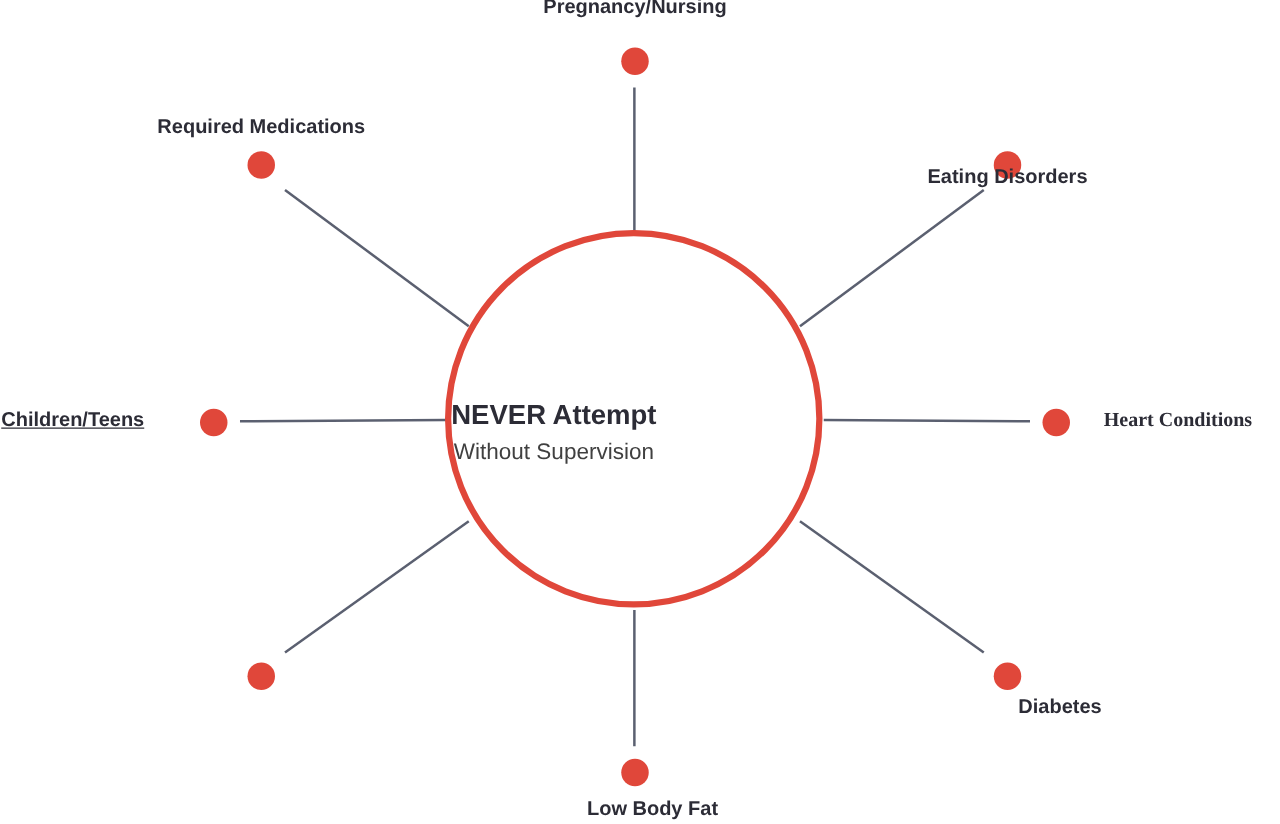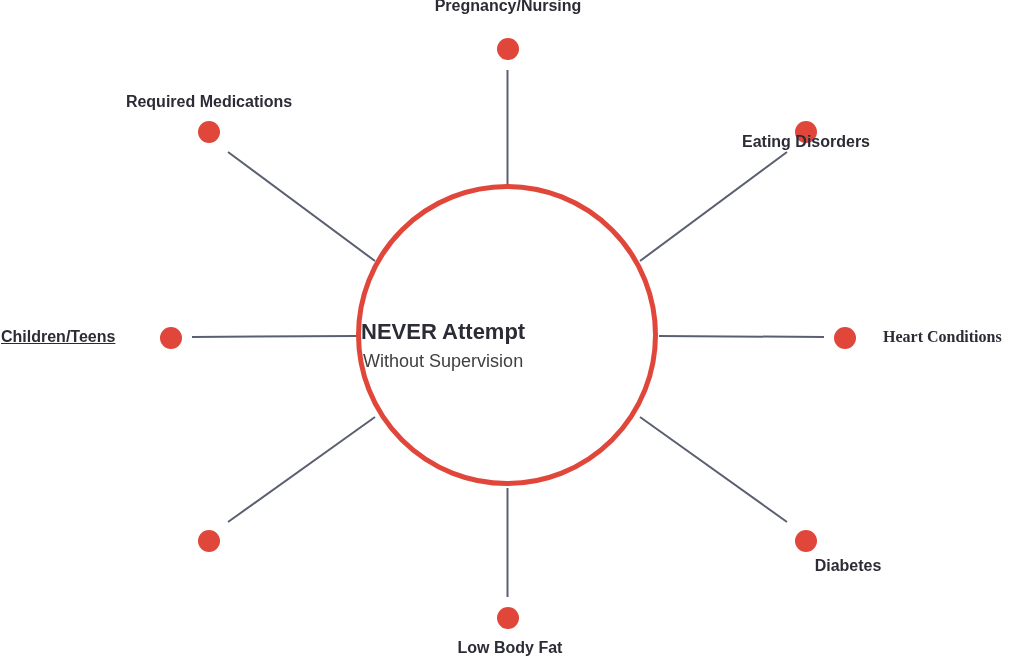--- a/index.html
+++ b/index.html
@@ -74,21 +74,21 @@
     position: absolute;
     font-size: 16px;
     font-weight: bold;
     color: #2c2c36;
     white-space: nowrap;
   }
   .label-top          { left: 508px; top: -3px;  transform: translateX(-50%); }
   .label-top-right    { left: 806px; top: 93px;  transform: translateX(-50%); margin-top: 40px; }
   .label-right        { left: 883px; top: 328px; font-family: Liberation Serif, serif; }
   .label-bottom-right { left: 838px; top: 557px; transform: translateX(-50%); margin-left: 10px; }
-  .label-bottom       { left: 496px; top: 639px; transform: translateX(-50%); padding-left: 28px; }
+  .label-bottom       { left: 508px; top: 639px; transform: translateX(-50%); padding-left: 28px; }
   .label-bottom-left  { left: 209px; top: 557px; transform: translateX(-50%); }
   .label-left         { left: 1px;   top: 328px; text-decoration: underline; }
   .label-top-left     { left: 209px; top: 93px;  transform: translateX(-50%); }
 </style>
 </head>
 <body>
 
 <div class="canvas">
 
   <svg class="spokes-svg" viewBox="0 0 1024 659">

